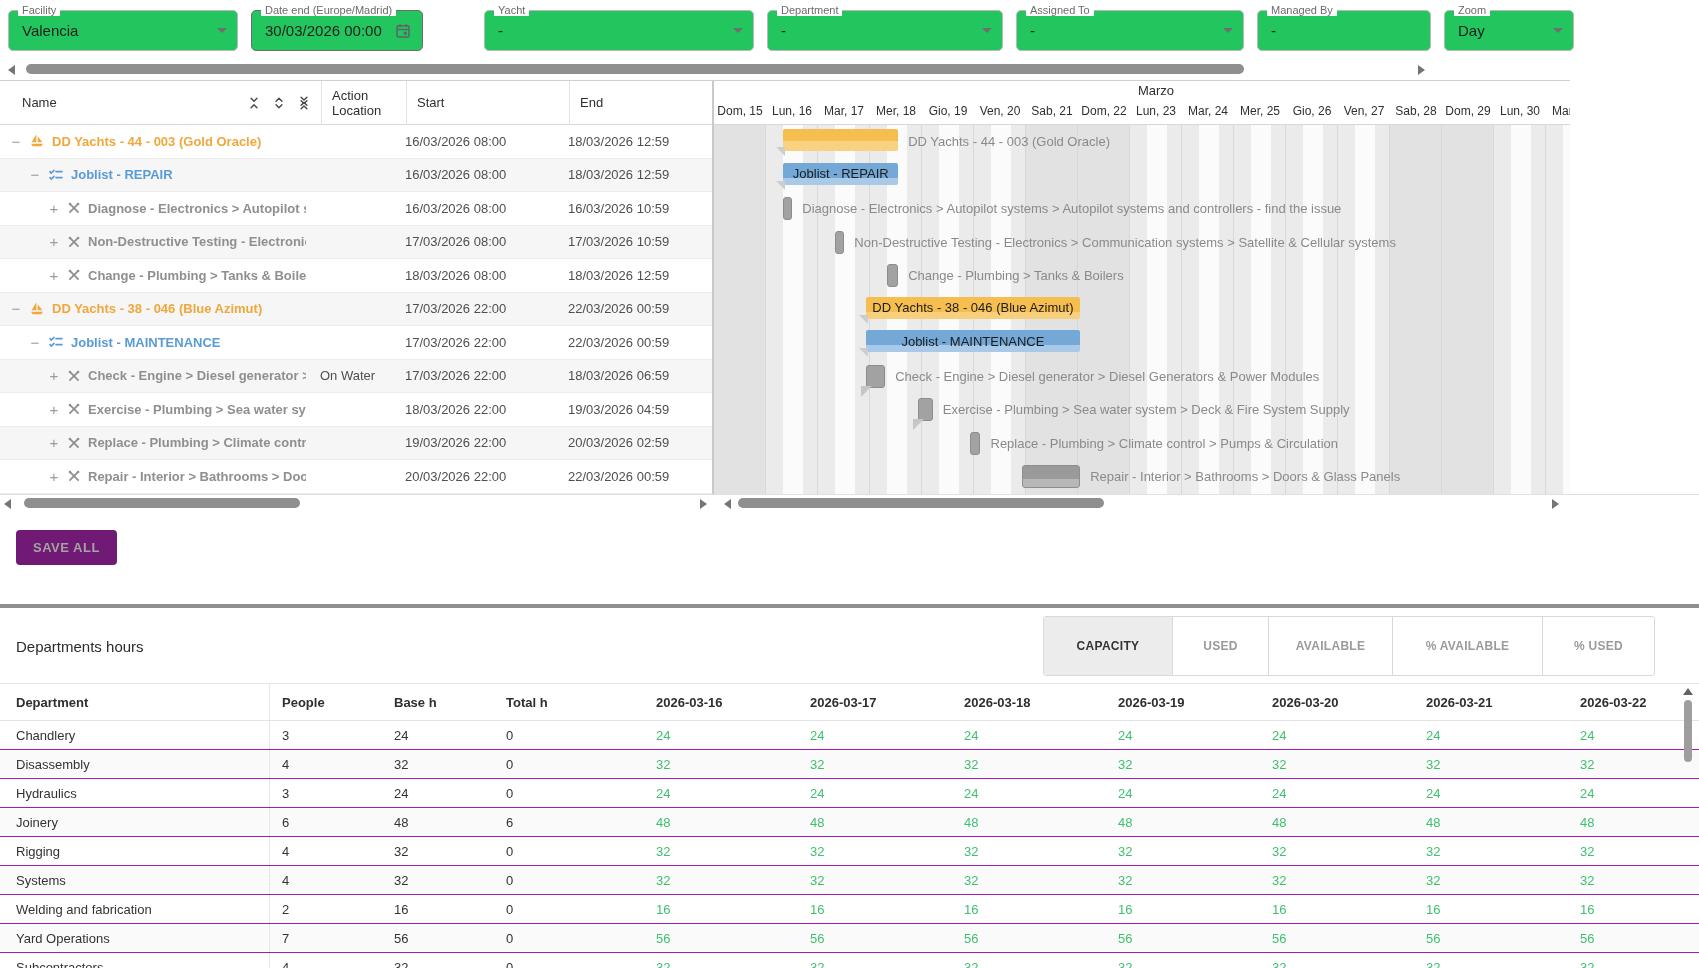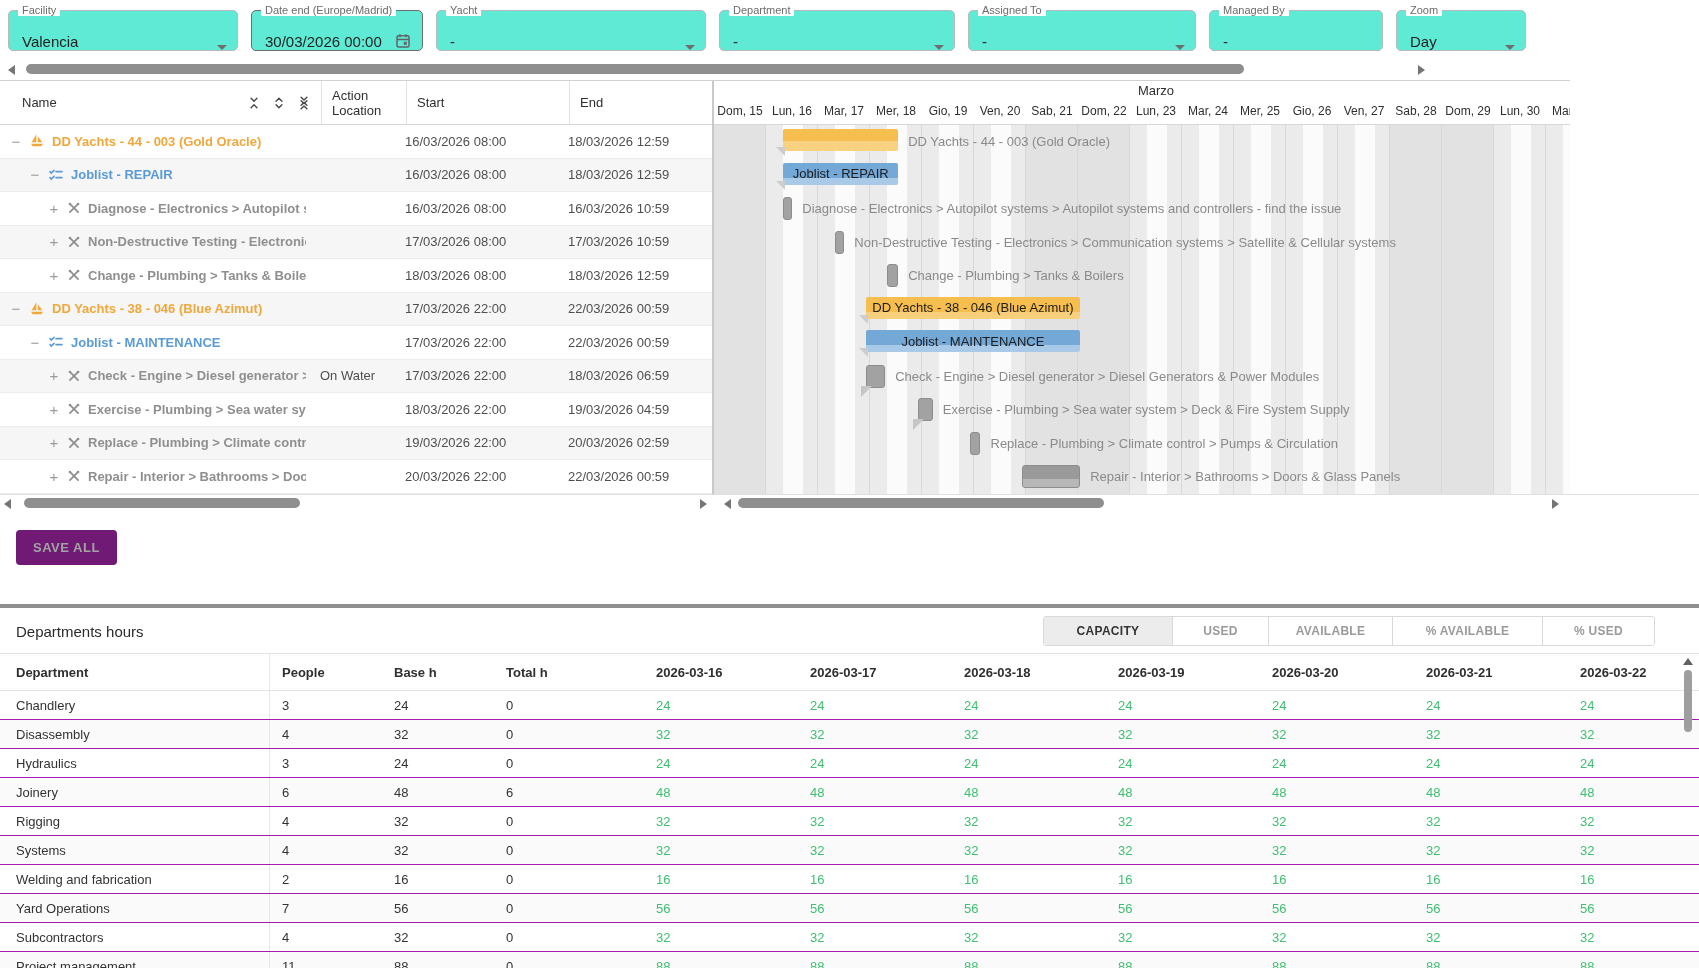--- a/index.html
+++ b/index.html
@@ -2,21 +2,21 @@
 <html><head>
 <meta charset="utf-8">
 <style>
   * { box-sizing: border-box; margin: 0; padding: 0; }
   html,body { width: 1699px; height: 968px; overflow: hidden; }
   body { font-family: "Liberation Sans", sans-serif; background: #fff; color: #333; font-size: 13px; }
 
   
   .filter-bar { display: flex; gap: 13px; padding: 10px 8px 6px 8px; height: 58px; }
   .field { position: relative; border: 1px solid #b9b9b9; border-radius: 5px; height: 41px;
-           display: flex; align-items: flex-end; padding: 0 10px 0 13px; background: #5eead4; cursor: pointer; }
+           display: flex; align-items: center; padding: 0 10px 0 13px; background: #22c55e; cursor: pointer; }
   .field.date { border-color: #6e6e6e; border-width: 1.5px; }
   .f-label { position: absolute; top: -7px; left: 9px; background: #fff; padding: 0 4px;
              font-size: 11px; color: #6b6b6b; white-space: nowrap; }
   .f-value { flex: 1; font-size: 15px; color: #1f1f1f; white-space: nowrap; overflow: hidden; }
   .dd-arrow { width: 0; height: 0; border-left: 5px solid transparent; border-right: 5px solid transparent;
               border-top: 5.5px solid #6e6e6e; margin-left: 6px; flex: none; }
   .cal-icon { flex: none; margin-left: 6px; display: flex; }
 
   
   .top-hscroll { position: relative; height: 20px; margin: 2px 0 0 0; }
@@ -85,21 +85,21 @@
   .actions { padding: 18px 0 0 16px; height: 64px; }
   .save-btn { background: #701a75; color: #a3a3a3; border: none; border-radius: 4px; padding: 0 17px;
               height: 35px; font-size: 13px; font-weight: bold; letter-spacing: .5px;
               font-family: "Liberation Sans", sans-serif; cursor: default; }
   .divider { height: 4px; background: #8f8f8f; margin-top: 28px; }
 
   
   .panel-head { display: flex; justify-content: space-between; align-items: center; padding: 8px 44px 7px 16px; }
   .panel-title { font-size: 15px; color: #2b2b2b; }
   .tabs { display: flex; border: 1px solid #d9d9d9; border-radius: 3px; overflow: hidden; }
-  .tab { padding: 7px 0; text-align: center; font-size: 12px; font-weight: bold; color: #9a9a9a;
+  .tab { padding: 22px 0; text-align: center; font-size: 12px; font-weight: bold; color: #9a9a9a;
          background: #fff; border-left: 1px solid #d9d9d9; cursor: pointer; letter-spacing: .3px; }
   .tab:first-child { border-left: none; }
   .tab.active { background: #ececec; color: #333; }
 
   .dept-table { position: relative; border-top: 1px solid #e4e4e4; }
   .dept-header { display: grid; grid-template-columns: 270px 112px 112px 146px repeat(7, 154px);
                  height: 37px; align-items: center; border-bottom: 1px solid #e4e4e4;
                  font-weight: bold; color: #2f2f2f; font-size: 13px; }
   .dept-body { height: 287px; overflow: hidden; }
   .dept-row { display: grid; grid-template-columns: 270px 112px 112px 146px repeat(7, 154px);
@@ -129,21 +129,21 @@
       <span class="f-label">Date end (Europe/Madrid)</span>
       <span class="f-value">30/03/2026 00:00</span>
       <span class="cal-icon">
         <svg width="18" height="18" viewBox="0 0 24 24" fill="none" stroke="#5f6368" stroke-width="2">
           <rect x="4" y="5" width="16" height="15" rx="2"></rect>
           <path d="M4 10h16M8 3v4M16 3v4"></path>
           <rect x="13" y="13" width="4" height="4" fill="#5f6368" stroke="none"></rect>
         </svg>
       </span>
     </div>
-    <div class="field" style="width: 270px;">
+    <div class="field" style="width: 270px; margin-left: 48px;">
       <span class="f-label">Yacht</span>
       <span class="f-value">-</span>
       <span class="dd-arrow"></span>
     </div>
     <div class="field" style="width: 236px;">
       <span class="f-label">Department</span>
       <span class="f-value">-</span>
       <span class="dd-arrow"></span>
     </div>
     <div class="field" style="width: 228px;">

